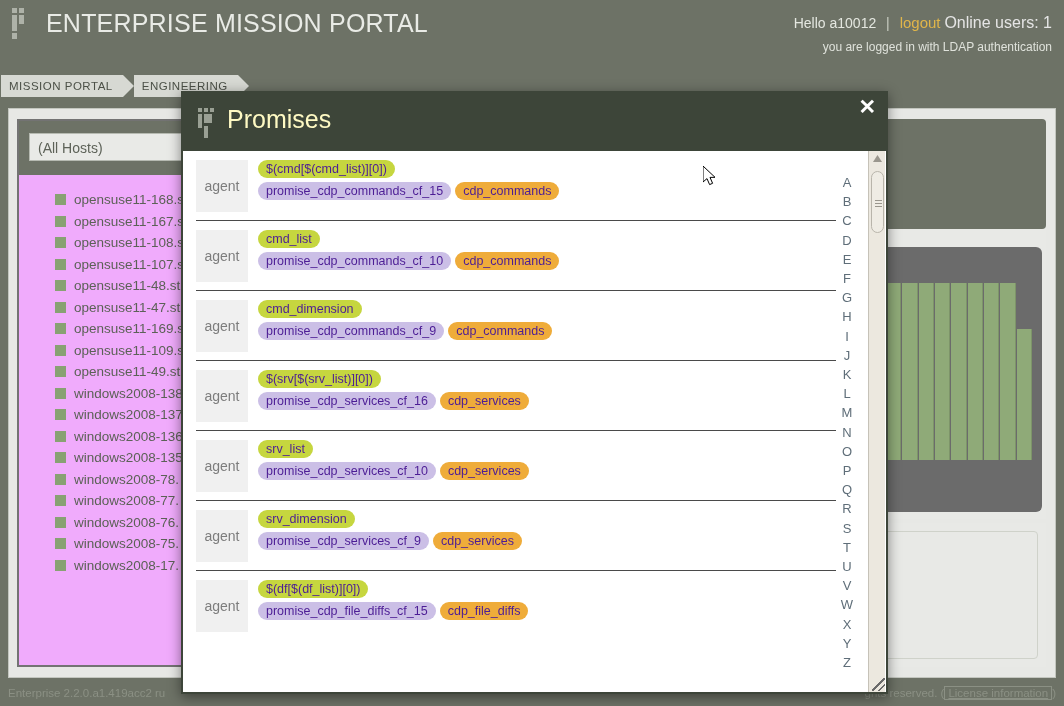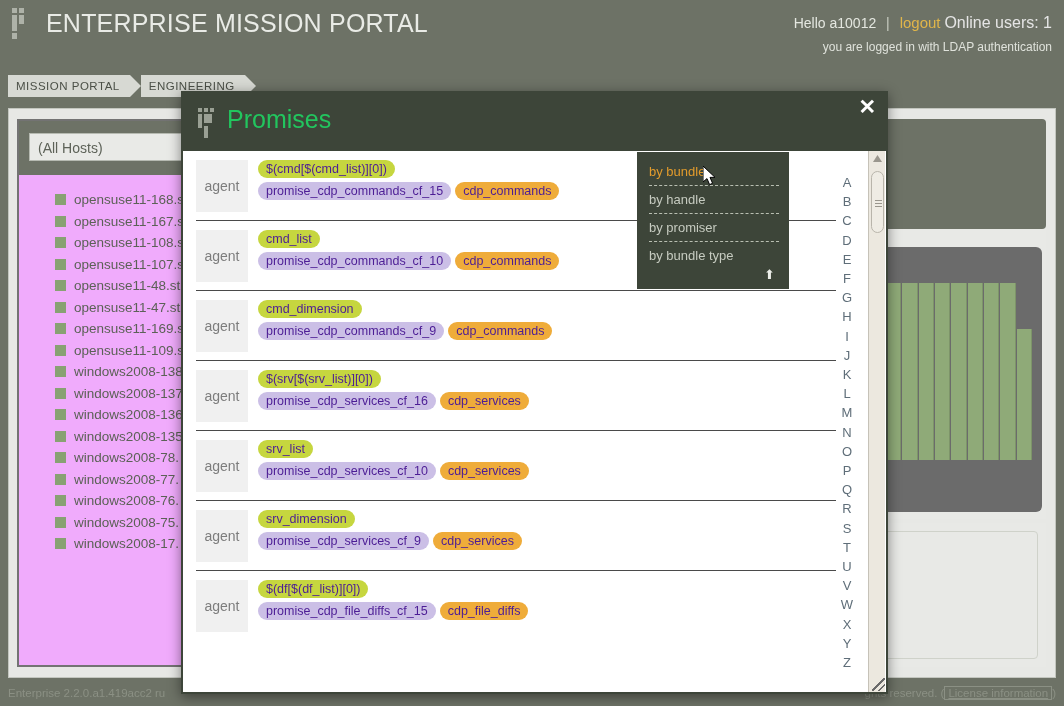--- a/index.html
+++ b/index.html
@@ -41,21 +41,21 @@
   .user-sub {
     position: absolute; right: 12px; top: 40px; color: #dfe2db;
     font-size: 12px; white-space: nowrap;
   }
 
   
   .crumbbar {
     position: absolute; left: 0; top: 68px; width: 1064px; height: 36px;
     background: #6d7266;
   }
-  .crumbs { position: absolute; left: 8px; top: 7px; display: flex; height: 30px; }
+  .crumbs { position: absolute; left: 1px; top: 7px; display: flex; height: 30px; }
   .crumb {
     background: #d7d9d3; color: #4b5047; font-size: 11.5px; letter-spacing: .5px;
     height: 22px; line-height: 22px; padding: 0 10px 0 8px; position: relative;
     margin-right: 11px; white-space: nowrap;
   }
   .crumb:after {
     content: ""; position: absolute; right: -11px; top: 0;
     border-left: 11px solid #d7d9d3;
     border-top: 11px solid transparent; border-bottom: 11px solid transparent;
   }
@@ -176,21 +176,21 @@
   }
   .modal-logo { position: absolute; left: 13px; top: 14px; width: 24px; height: 32px; }
   .modal-logo i { position: absolute; background: #9aa094; display: block; }
   .ml1 { left: 2px; top: 1px; width: 4px; height: 4px; }
   .ml2 { left: 8px; top: 1px; width: 4px; height: 4px; }
   .ml3 { left: 14px; top: 1px; width: 4px; height: 4px; }
   .ml4 { left: 2px; top: 7px; width: 4px; height: 14px; }
   .ml5 { left: 8px; top: 7px; width: 8px; height: 9px; }
   .ml6 { left: 8px; top: 19px; width: 4px; height: 12px; }
   .modal-title {
-    position: absolute; left: 44px; top: 12px; color: #22c55e;
+    position: absolute; left: 44px; top: 12px; color: #fef9c3;
     font-size: 25px; font-weight: 400;
   }
   .modal-search {
     position: absolute; left: 448px; top: 110px; width: 200px; height: 27px;
     background: #e6e6e6; border: 1px solid #9ea298; border-radius: 4px;
     display: flex; overflow: hidden;
   }
   .modal-search input {
     flex: 1; border: 0; outline: none; background: #e6e6e6; padding: 0 6px;
     font-size: 13px; font-family: "Liberation Sans", sans-serif; color: #222;
@@ -366,20 +366,24 @@
               <span class="sq"></span>
               <span>opensuse11-47.st</span>
             </div>
             <div class="tree-item">
               <span class="sq"></span>
               <span>opensuse11-169.s</span>
             </div>
             <div class="tree-item">
               <span class="sq"></span>
               <span>opensuse11-109.s</span>
+            </div>
+            <div class="tree-item">
+              <span class="sq"></span>
+              <span>opensuse11-49.st</span>
             </div>
             <div class="tree-item">
               <span class="sq"></span>
               <span>windows2008-138</span>
             </div>
             <div class="tree-item">
               <span class="sq"></span>
               <span>windows2008-137</span>
             </div>
             <div class="tree-item">
@@ -606,31 +610,19 @@
         <div class="ar">
           <svg width="9" height="7" viewBox="0 0 9 7">
               <polygon points="4.5,0 9,7 0,7" fill="#9a968d"></polygon>
             </svg>
         </div>
         <div class="thumb"></div>
       </div>
       <div class="resize-grip"></div>
     </div>
 
-    <div class="dropdown">
-      <div id="dd-items">
-          <div class="dd-item active">by bundle</div>
-          <div class="dd-sep"></div>
-          <div class="dd-item">by handle</div>
-          <div class="dd-sep"></div>
-          <div class="dd-item">by promiser</div>
-          <div class="dd-sep"></div>
-          <div class="dd-item">by bundle type</div>
-        </div>
-      <div class="dd-up">⬆</div>
-    </div>
   </div>
 
   <svg class="cursor-arrow" width="16" height="22" viewBox="0 0 16 22">
     <polygon points="0,0 0,16 4,12.6 6.6,18.6 9.6,17.3 7,11.4 12,11.3" fill="#ffffff" stroke="#000000" stroke-width="1"></polygon>
   </svg>
 
 </div>
 
 </body></html>

